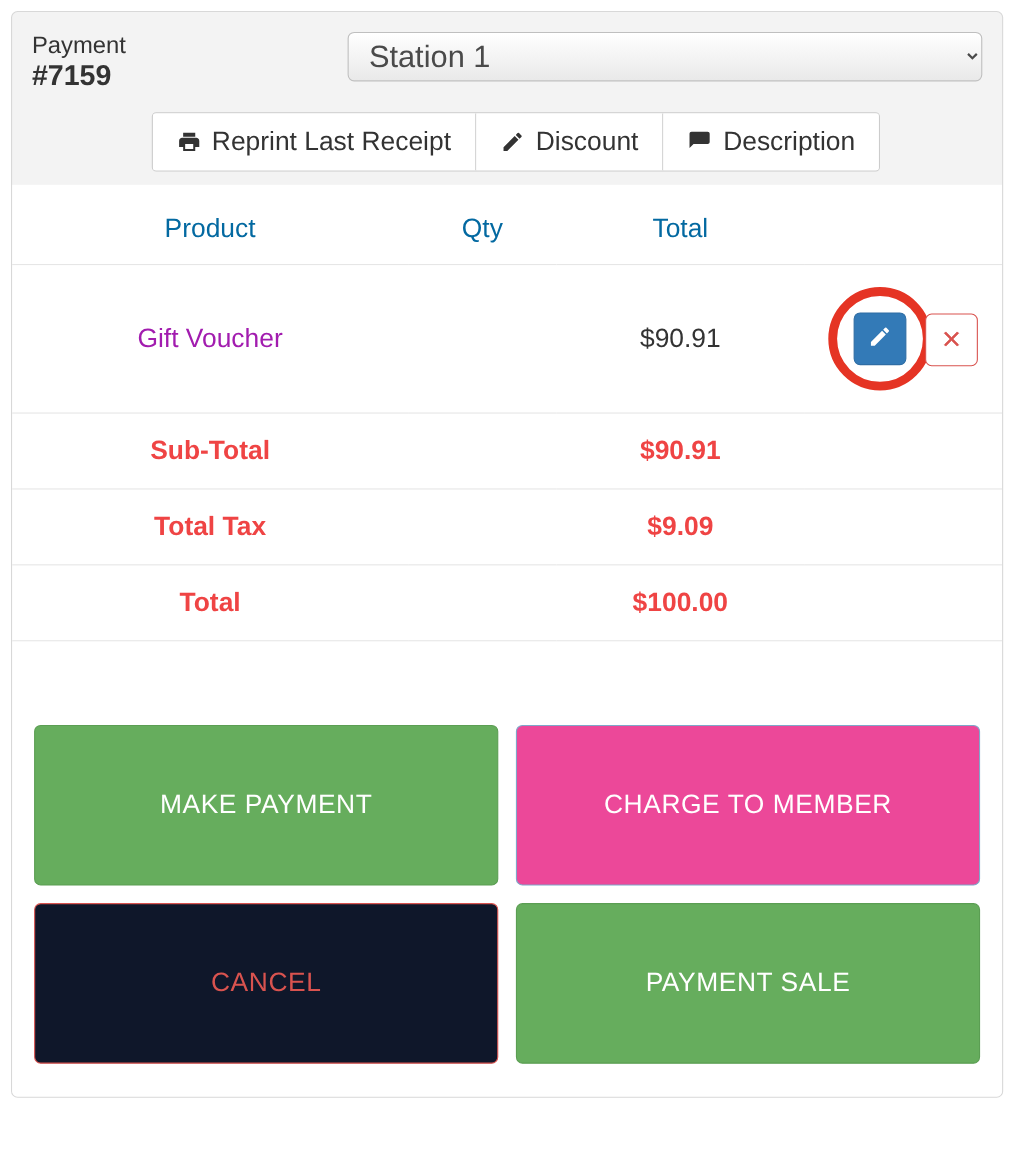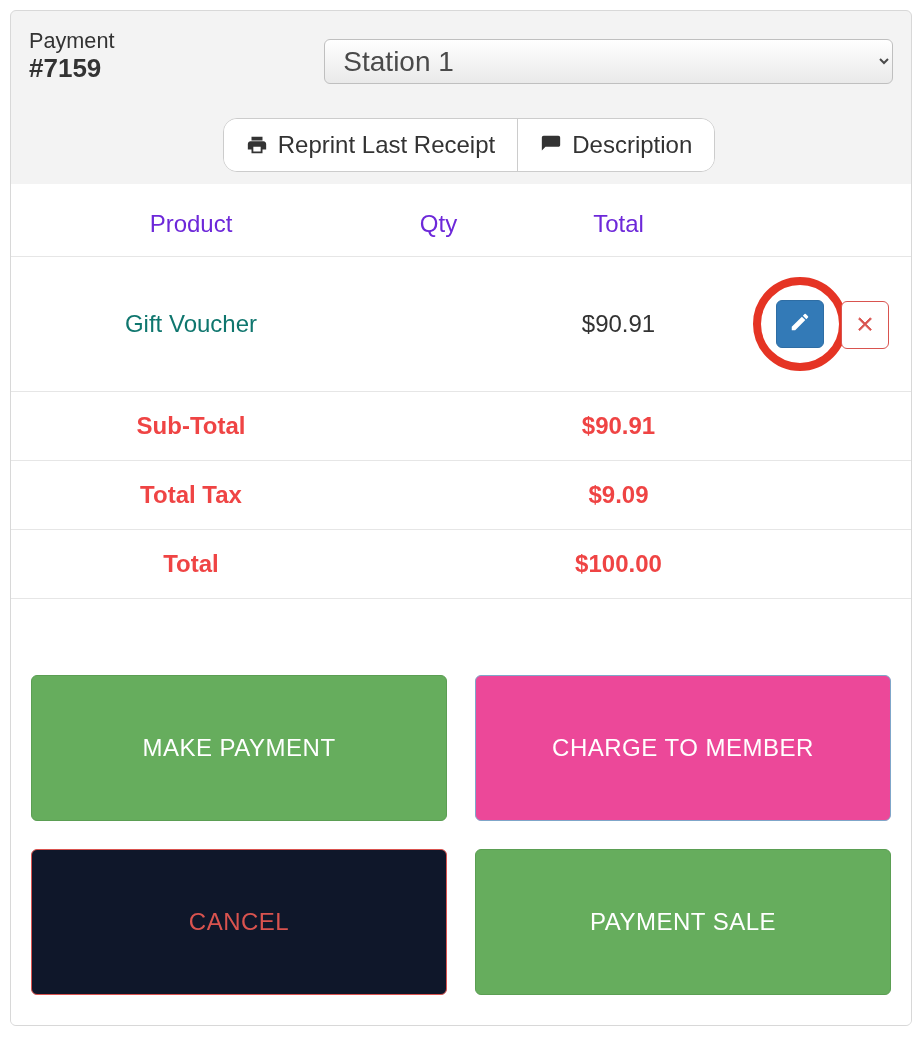--- a/index.html
+++ b/index.html
@@ -13,22 +13,22 @@
   .panel {
     border: 1px solid #d8d8d8;
     border-radius: 6px;
     overflow: hidden;
     background: #f3f3f3;
   }
   .panel-header {
     padding: 18px 18px 12px 18px;
     display: flex;
     flex-wrap: wrap;
-    align-items: flex-end;
-    gap: 30px;
+    align-items: flex-start;
+    gap: 14px;
   }
   .panel-header-title {
     flex: 1 1 auto;
     min-width: 160px;
     font-size: 26px;
     line-height: 1.15;
     color: #333;
   }
   .panel-header-title small { display:block; font-weight: 400; }
   .panel-header-title strong { font-weight: 600; font-size: 26px; }
@@ -44,21 +44,21 @@
     color: #4a4a4a;
   }
   .toolbar {
     width: 100%;
     display: flex;
     justify-content: center;
     margin-top: 4px;
   }
   .btn-group {
     display: inline-flex;
-    border-radius: 14px;
+    border-radius: 4px;
     overflow: hidden;
     border: 1px solid #ccc;
     margin-left: 16px;
   }
   .btn-group .btn {
     background: #fff;
     border: none;
     border-right: 1px solid #ccc;
     padding: 12px 22px;
     font-size: 24px;
@@ -74,33 +74,33 @@
   .panel-body {
     background: #fff;
     padding: 0 0 24px 0;
   }
   table.sale {
     width: 100%;
     border-collapse: collapse;
     font-size: 24px;
   }
   table.sale th {
-    color: #6d28d9;
+    color: #0369a1;
     font-weight: 500;
     padding: 26px 8px 18px 8px;
     text-align: center;
     border-bottom: 1px solid #e6e6e6;
   }
   table.sale td {
     padding: 20px 8px;
     text-align: center;
     border-bottom: 1px solid #e6e6e6;
     vertical-align: middle;
   }
-  table.sale td.prod { color: #0f766e; }
+  table.sale td.prod { color: #a21caf; }
   table.sale tr.bold td { font-weight: 700; color:#ef4444; }
   td.due-value { color: #e23b2e; font-weight: 700; }
   td.actions { white-space: nowrap; }
 
   .icon-btn {
     display: inline-flex;
     align-items: center;
     justify-content: center;
     border-radius: 6px;
     cursor: pointer;
@@ -126,21 +126,21 @@
     width: 94px; height: 94px;
     display: inline-flex;
     align-items: center;
     justify-content: center;
     margin-right: -18px; 
   }
 
   .button-grid {
     display: grid;
     grid-template-columns: 1fr 1fr;
-    gap: 28px;
+    gap: 16px;
     padding: 76px 20px 6px 20px;
   }
   .big-btn {
     font-size: 24px;
     font-weight: 500;
     letter-spacing: .5px;
     border-radius: 6px;
     padding: 58px 10px;
     cursor: pointer;
     border: 1px solid transparent;
@@ -171,20 +171,28 @@
 
     <div class="toolbar">
       <div class="btn-group">
         <button class="btn">
           <span class="ico">
             <svg viewBox="0 0 24 24">
                 <path d="M19 8H5c-1.66 0-3 1.34-3 3v6h4v4h12v-4h4v-6c0-1.66-1.34-3-3-3zm-3 11H8v-5h8v5zm2-12H6V3h12v4z"></path>
               </svg>
           </span>
           <span>Reprint Last Receipt</span>
+        </button>
+        <button class="btn">
+          <span class="ico">
+            <svg viewBox="0 0 24 24">
+                <path d="M3 17.25V21h3.75L17.81 9.94l-3.75-3.75L3 17.25zM20.71 7.04a1 1 0 0 0 0-1.41l-2.34-2.34a1 1 0 0 0-1.41 0l-1.83 1.83 3.75 3.75 1.83-1.83z"></path>
+              </svg>
+          </span>
+          <span>Discount</span>
         </button>
         <button class="btn">
           <span class="ico">
             <svg viewBox="0 0 24 24">
                 <path d="M20 2H4c-1.1 0-2 .9-2 2v14l4-4h14c1.1 0 2-.9 2-2V4c0-1.1-.9-2-2-2z"></path>
               </svg>
           </span>
           <span>Description</span>
         </button>
       </div>

